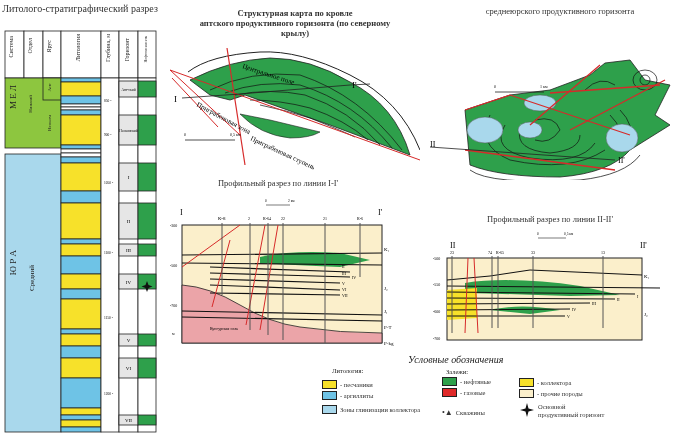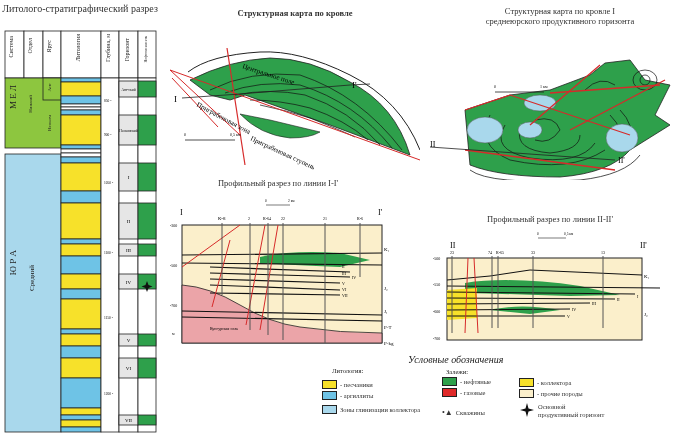--- a/index.html
+++ b/index.html
@@ -93,20 +93,21 @@
       <text x="104" y="136" font-size="3.5">900 -</text>
       <text x="104" y="184" font-size="3.5">1050 -</text>
       <text x="104" y="254" font-size="3.5">1100 -</text>
       <text x="104" y="319" font-size="3.5">1150 -</text>
       <text x="104" y="395" font-size="3.5">1200 -</text>
     </g>
 </svg>
 
 <div class="abs title" style="left:190px;top:8px;width:210px;font-weight:bold;">
   <div>Структурная карта по кровле</div>
+  <div>аптского продуктивного горизонта (по северному крылу)</div>
 </div>
 <svg class="abs" style="left:170px;top:40px" width="250" height="130">
   <path d="M18,32 Q40,15 90,12 Q130,10 180,35 Q230,60 250,110" fill="none" stroke="#222" stroke-width="1"></path>
   <path d="M20,40 Q60,20 100,18 Q140,18 180,42 Q225,65 240,115 L160,85 L75,55 L60,60 L40,55 Z" fill="#2ea04b" stroke="#222" stroke-width="0.8"></path>
   <path d="M70,74 Q90,95 120,98 Q140,98 150,92 L100,80 Z" fill="#2ea04b" stroke="#222" stroke-width="0.6"></path>
   <g fill="none" stroke="#111" stroke-width="0.7">
     <path d="M40,50 Q80,30 130,35 Q190,55 232,110"></path>
     <path d="M55,53 Q90,40 130,45 Q185,62 222,108"></path>
     <path d="M65,55 Q100,48 135,55 Q180,70 210,105"></path>
     <path d="M80,60 Q110,60 140,68 Q175,80 198,100"></path>
@@ -131,21 +132,20 @@
   <text x="182" y="48" font-size="9">I'</text>
   <text x="72" y="28" font-size="7" transform="rotate(18 72 28)">Центральное поле</text>
   <text x="26" y="66" font-size="7" transform="rotate(28 26 66)">Приграбеновая зона</text>
   <text x="80" y="100" font-size="7" transform="rotate(25 80 100)">Приграбеновая ступень</text>
   <line x1="15" y1="100" x2="65" y2="100" stroke="#222" stroke-width="0.8"></line>
   <text x="14" y="96" font-size="4">0</text>
   <text x="60" y="96" font-size="4">0,5 км</text>
 </svg>
 
 <div class="abs title" style="left:470px;top:6px;width:180px;">
-  <div>Структурная карта по кровле I</div>
   <div>среднеюрского продуктивного горизонта</div>
 </div>
 <svg class="abs" style="left:430px;top:55px" width="247" height="125">
   <path d="M40,115 Q60,130 150,125 Q195,120 210,100" fill="none" stroke="#222" stroke-width="0.8"></path>
   <path d="M35,55 L80,40 L120,35 L160,20 L175,8 L200,5 L215,25 L240,30 L225,60 L240,70 L200,95 Q180,118 130,122 Q70,122 40,110 Z" fill="#2ea04b" stroke="#222" stroke-width="0.8"></path>
   <g fill="none" stroke="#111" stroke-width="0.7">
     <path d="M60,60 Q45,90 80,105 Q140,118 175,95"></path>
     <path d="M75,70 Q60,95 100,103 Q150,110 165,88"></path>
     <path d="M90,75 Q85,95 120,98 Q150,95 150,80"></path>
     <path d="M105,65 Q125,60 130,75 Q120,90 105,85"></path>

